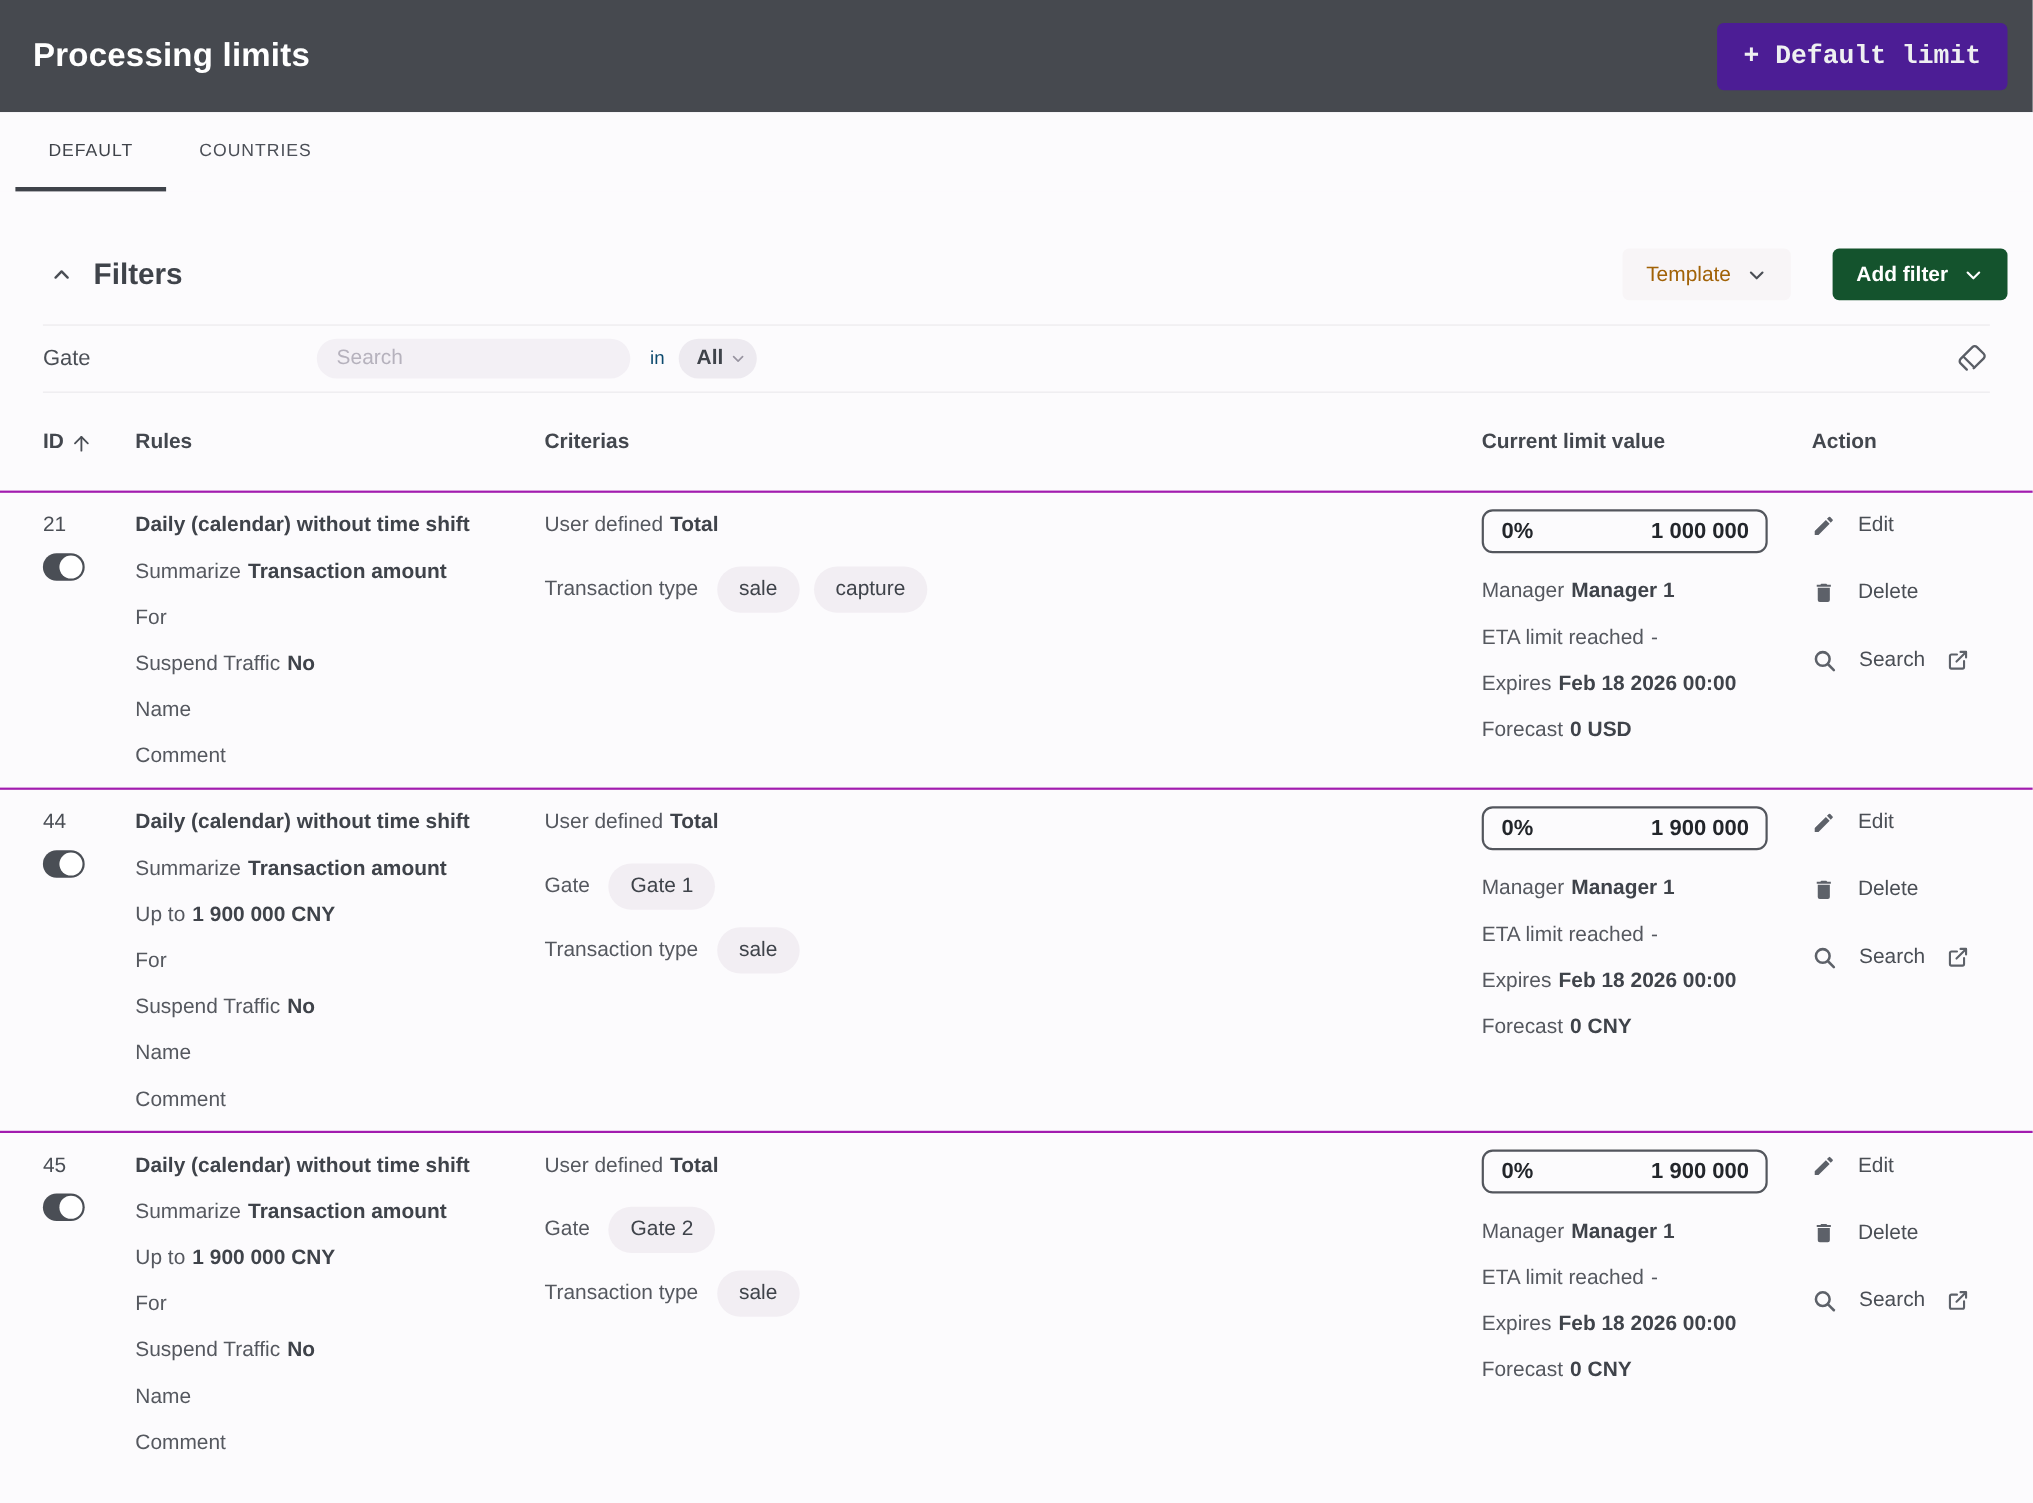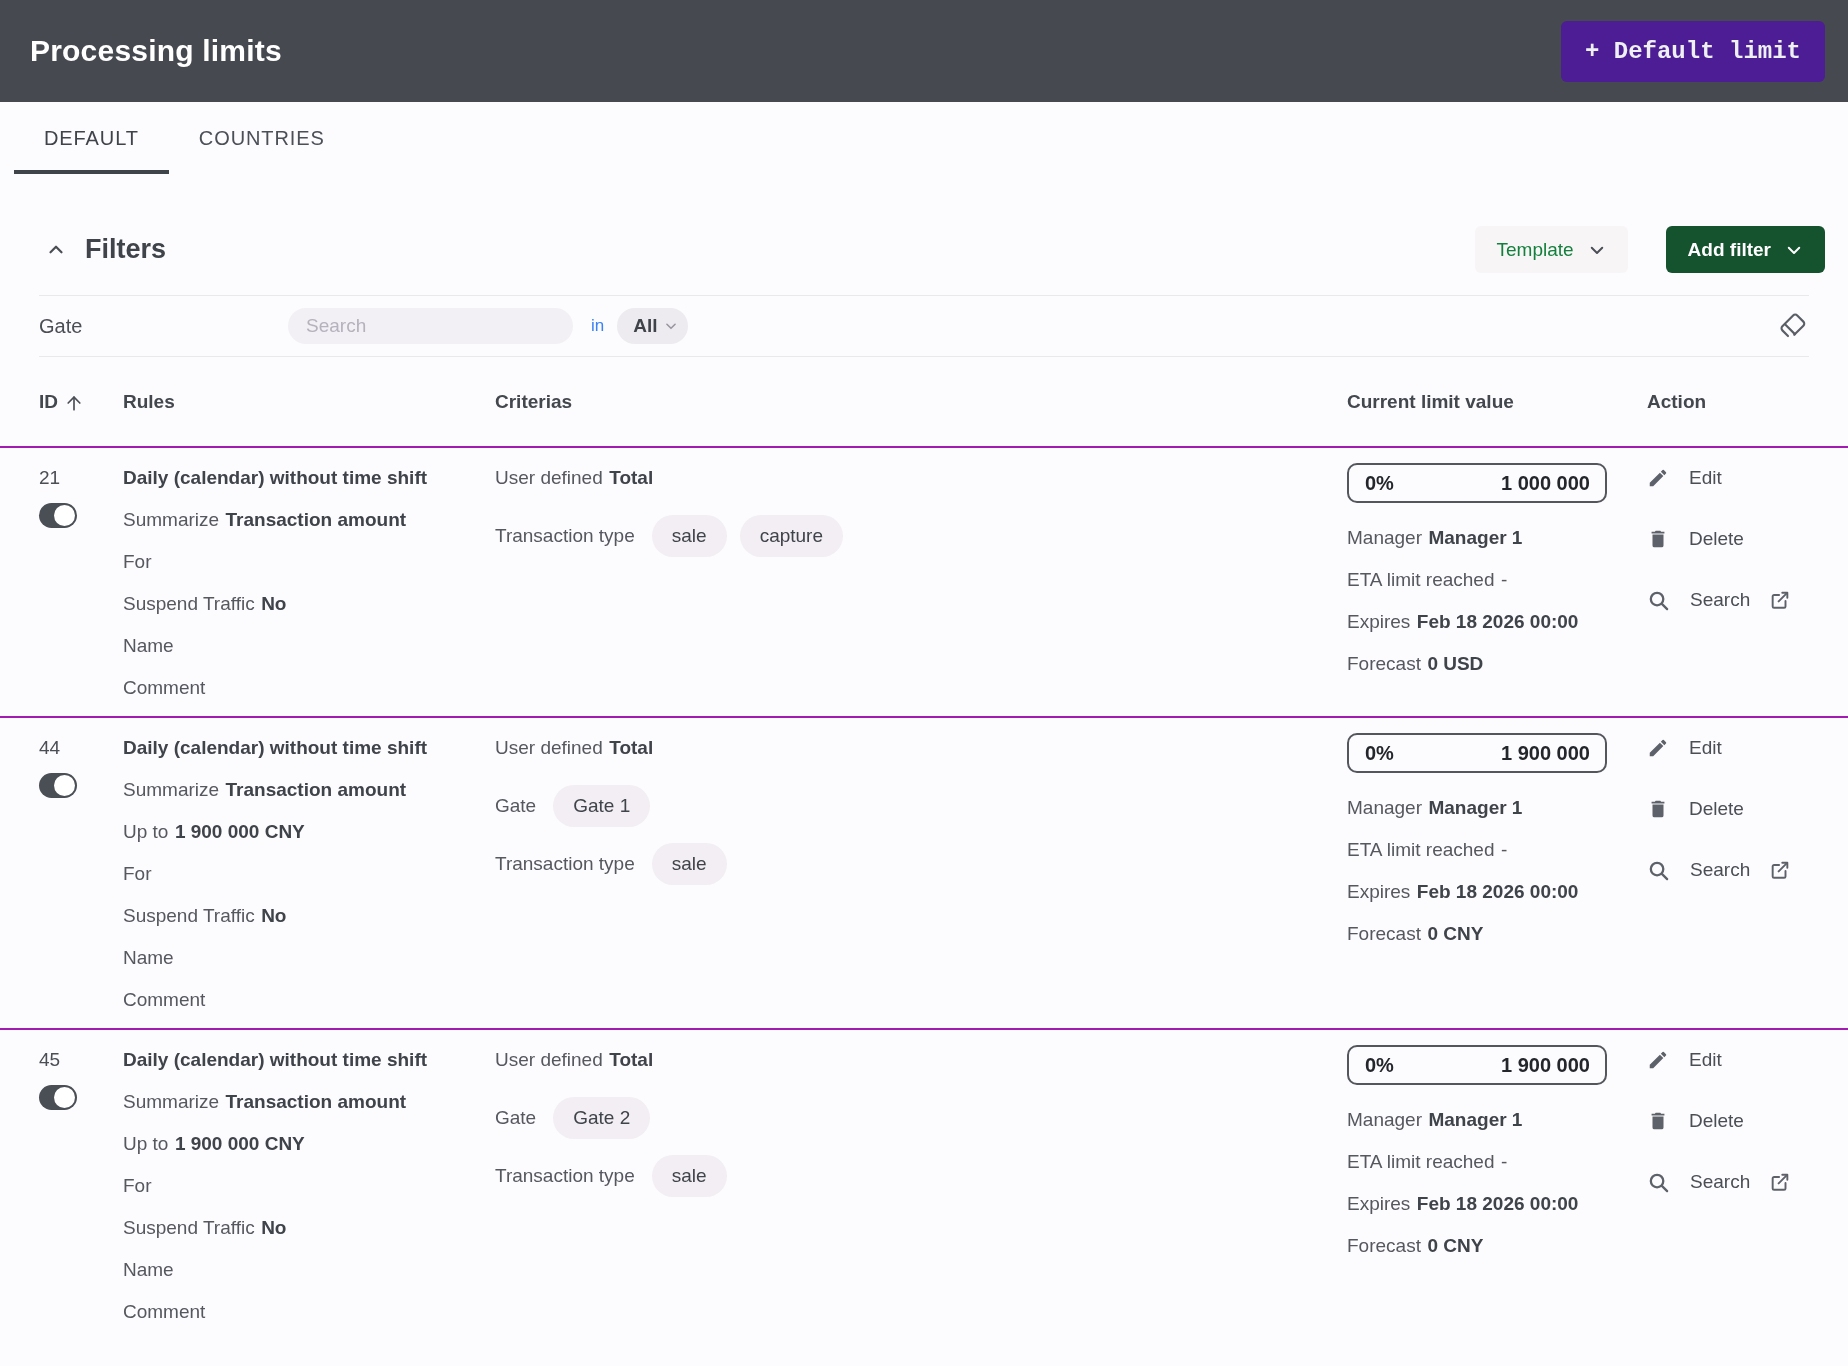--- a/index.html
+++ b/index.html
@@ -14,53 +14,53 @@
     align-items:center; justify-content:space-between; padding:0 23px 0 30px;
   }
   .topbar h1 { color:#ffffff; font-size:30px; font-weight:bold; letter-spacing:.2px; }
   .btn-default-limit {
     background:#4c1d95; color:#eef0f1; border:none; border-radius:6px;
     font-size:24px; font-family:Liberation Mono, monospace; padding:17px 24px; cursor:pointer; font-weight:bold;
   }
   
   .tabs { display:flex; height:72px; padding-left:14px; background:#fcfbfd; }
   .tab {
-    display:flex; align-items:center; padding:0 30px; font-size:20px;
+    display:flex; align-items:center; padding:0 30px; font-size:16px;
     letter-spacing:.9px; color:#4b4f57; cursor:pointer; position:relative;
   }
   .tab.active { color:#3f434a; }
   .tab.active::after {
     content:""; position:absolute; left:0; right:0; bottom:0; height:4px; background:#3f434a;
   }
   
   .filters-head {
     margin:52px 23px 0 39px; height:47px; display:flex; align-items:center;
   }
   .collapse-btn { width:34px; display:flex; align-items:center; cursor:pointer; }
   .filters-head h2 { font-size:27px; font-weight:bold; color:#3f434a; margin-left:12px; }
   .spacer { flex:1; }
   .btn-template {
-    background:#f8f5f7; color:#15803d; border:none; border-radius:6px; font-family:inherit;
+    background:#f8f5f7; color:#a16207; border:none; border-radius:6px; font-family:inherit;
     font-size:19px; height:47px; padding:0 22px; display:flex; align-items:center; gap:14px; cursor:pointer;
   }
   .btn-addfilter {
     background:#14532d; color:#ffffff; border:none; border-radius:6px; font-family:inherit;
     font-size:19px; font-weight:bold; height:47px; padding:0 22px; margin-left:38px;
     display:flex; align-items:center; gap:14px; cursor:pointer;
   }
   .divider { border:none; border-top:1px solid #eae8ec; margin:0 39px; }
   .filters-head + .divider { margin-top:22px; }
   .exact-row { height:60px; display:flex; align-items:center; padding:0 39px; }
   .exact-label { width:249px; font-size:20px; color:#4a4e55; }
   .search-input {
     width:285px; height:36px; border:none; border-radius:18px; background:#f3f0f5;
     padding:0 18px; font-family:inherit; font-size:19px; color:#4a4e55; outline:none;
   }
   .search-input::placeholder { color:#b6b2bd; }
-  .in-label { margin-left:18px; font-size:17px; color:#3b82f6; }
+  .in-label { margin-left:18px; font-size:17px; color:#0c4a6e; }
   .scope-pill {
     margin-left:13px; height:36px; background:#edeaf0; border-radius:18px;
     display:flex; align-items:center; padding:0 10px 0 16px; gap:6px; cursor:pointer;
   }
   .scope-pill .val { font-weight:bold; color:#3f434a; font-size:19px; }
   .eraser-btn { width:32px; height:32px; display:flex; align-items:center; justify-content:center; cursor:pointer; }
   
   .grid { display:grid; grid-template-columns:84px 372px 852px 300px auto; padding-left:39px; }
   .thead { height:89px; align-items:center; }
   .thead .th { font-size:19px; font-weight:bold; color:#43474e; display:flex; align-items:flex-end; gap:6px; }

